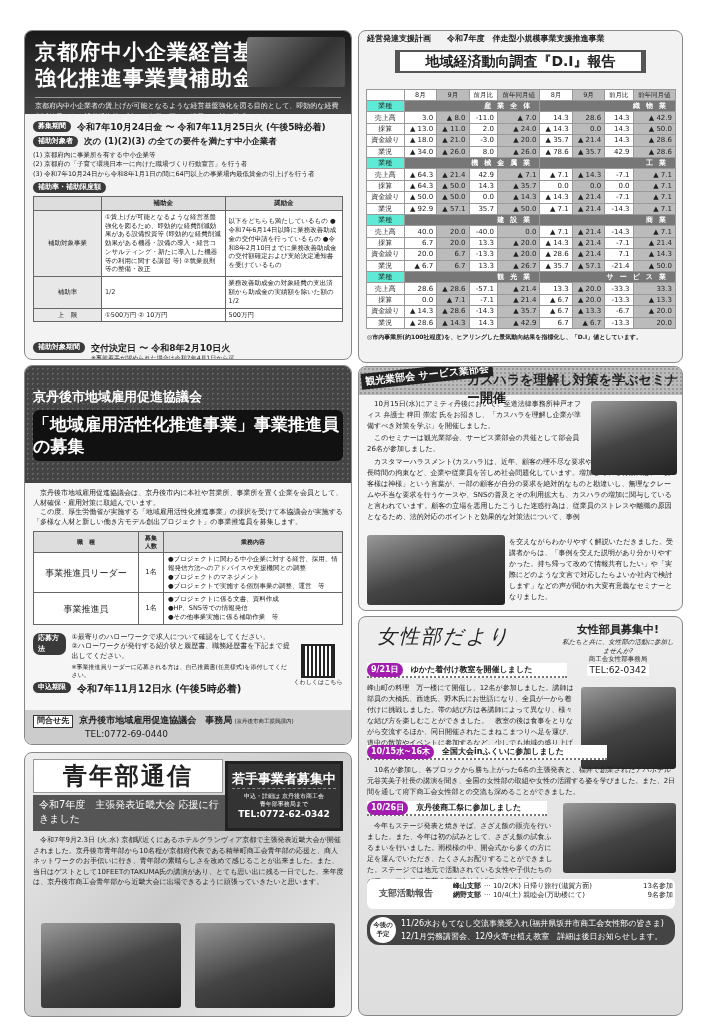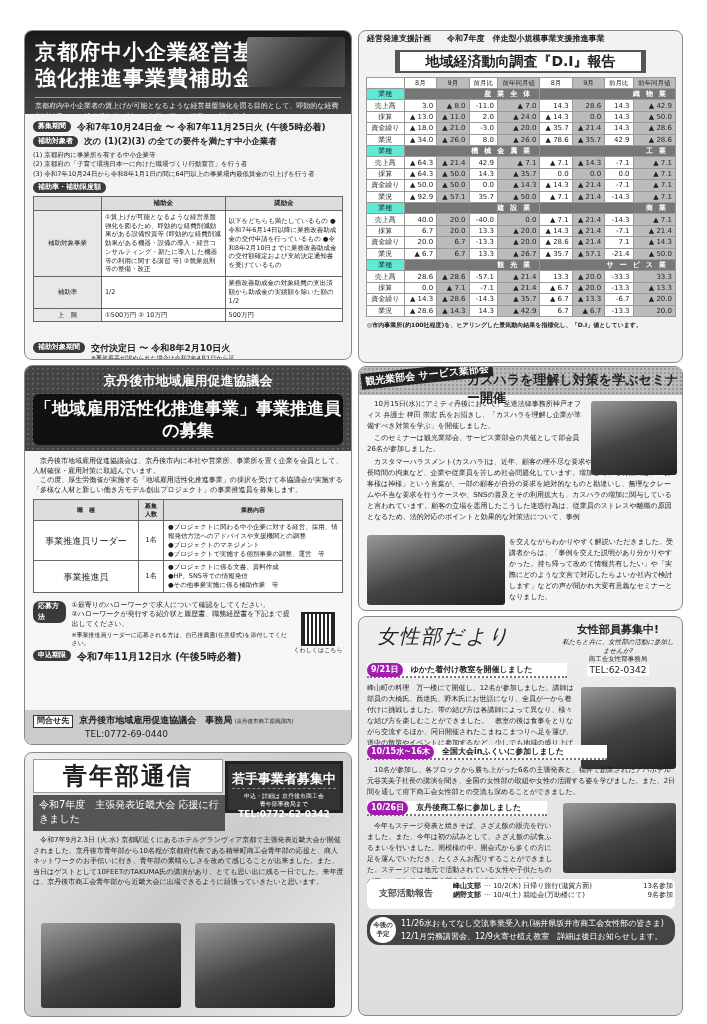--- a/index.html
+++ b/index.html
@@ -16,43 +16,43 @@
 #p1 .head h1{font-size:21px;line-height:26px;font-weight:bold;letter-spacing:1px}
 #p1 .photo{position:absolute;right:6px;top:6px;width:98px;height:50px;background:linear-gradient(135deg,#777,#333 60%,#555);border-radius:3px}
 #p1 .lead{font-size:7px;color:#eee;margin-top:6px;line-height:11px;border-top:1px solid #999;padding-top:3px}
 #p1 .body{padding:4px 8px}
 .subtbl{width:100%;font-size:6.5px;background:#fff}
 .subtbl th,.subtbl td{border:1px solid #666;padding:2px 3px;vertical-align:middle}
 .subtbl th{background:#ddd;font-weight:bold}
 .subtbl td.lbl{background:#e8e8e8;text-align:center}
 
 #p2{left:24px;top:365px;width:328px;height:380px;background:#f6f6f6}
-#p2 .head{background:#444;color:#fff;padding:6px 8px;text-align:center;background-image:radial-gradient(#666 1px,transparent 1px);background-size:5px 5px}
+#p2 .head{background:#444;color:#fff;padding:22px 8px;text-align:left;background-image:radial-gradient(#666 1px,transparent 1px);background-size:5px 5px}
 #p2 .head .t1{font-size:13px;font-weight:bold}
 #p2 .head .t2{margin-top:4px;background:#111;border-radius:6px;font-size:17px;font-weight:bold;padding:3px 0}
 #p2 .body{padding:6px 8px}
 .jobtbl{width:100%;font-size:7px;background:#fff}
 .jobtbl th,.jobtbl td{border:1px solid #666;padding:2px 4px}
 .jobtbl th{background:#ddd;font-size:6px}
 .qr{width:34px;height:34px;background:repeating-linear-gradient(90deg,#000 0 2px,#fff 2px 4px),#000;border:2px solid #000;opacity:.85}
 #p2 .contact{background:#ccc;padding:4px 8px;position:absolute;bottom:0;left:0;right:0}
 .tag{display:inline-block;border:1px solid #333;background:#fff;padding:0 3px;font-weight:bold;font-size:8px;margin-right:6px}
 
 #p3{left:24px;top:752px;width:328px;height:265px;background:linear-gradient(135deg,#eee,#ccc,#eee)}
 #p3 .title{position:absolute;left:8px;top:6px;width:190px;height:34px;background:#fff;border:1px solid #999;font-size:24px;font-weight:bold;text-align:center;line-height:32px;letter-spacing:2px}
 #p3 .sub{position:absolute;left:8px;top:42px;width:192px;height:36px;background:#555;color:#fff;font-size:10px;padding:3px 6px;line-height:14px}
-#p3 .recruit{position:absolute;right:8px;top:8px;width:118px;height:52px;background:#333;border:3px solid #222;color:#fff;text-align:center;padding:6px 4px}
+#p3 .recruit{position:absolute;right:8px;top:8px;width:118px;height:70px;background:#333;border:3px solid #222;color:#fff;text-align:center;padding:6px 4px}
 #p3 .recruit .rt{font-size:13px;font-weight:bold;border-bottom:1px dashed #888}
 #p3 .text{position:absolute;left:8px;top:82px;width:312px;font-size:7px;line-height:10.5px}
 .ph{position:absolute;background:linear-gradient(160deg,#999,#444 50%,#222);border-radius:3px}
 
 #p4{left:358px;top:30px;width:325px;height:333px;background:#f2f2f2}
 #p4 .hdr{font-size:8px;font-weight:bold;padding:3px 8px}
 #p4 .ttl{margin:2px 36px;background:#fff;border:2px solid #555;text-align:center;font-size:14px;font-weight:bold;padding:0 0;border-left-width:5px;border-right-width:5px}
-.di{width:310px;margin:4px 7px 0;font-size:7px;background:#fff}
+.di{width:310px;margin:16px 7px 0;font-size:7px;background:#fff}
 .di td{border:1px solid #999;text-align:right;padding:0 3px;height:11.4px;line-height:10px}
 .di td.k{text-align:center;background:#fff}
 .di td.s{background:#bbb}
 .di tr.sec td.sh{background:#777;color:#fff;font-weight:bold;letter-spacing:6px}
 .di tr.sec td.k{background:#5eead4}
 .di tr.mh td{text-align:center;font-size:6.5px}
 #p4 .note{font-size:6px;padding:4px 8px;font-weight:bold}
 #p5{left:358px;top:366px;width:325px;height:245px;background:#f4f4f4}
 #p5 .head{height:28px;background:#bbb;background-image:radial-gradient(#999 1px,transparent 1px);background-size:4px 4px;position:relative}
 #p5 .badge{position:absolute;left:2px;top:0;background:#222;color:#fff;font-size:10px;font-weight:bold;padding:2px 4px;transform:rotate(-6deg);line-height:12px}

